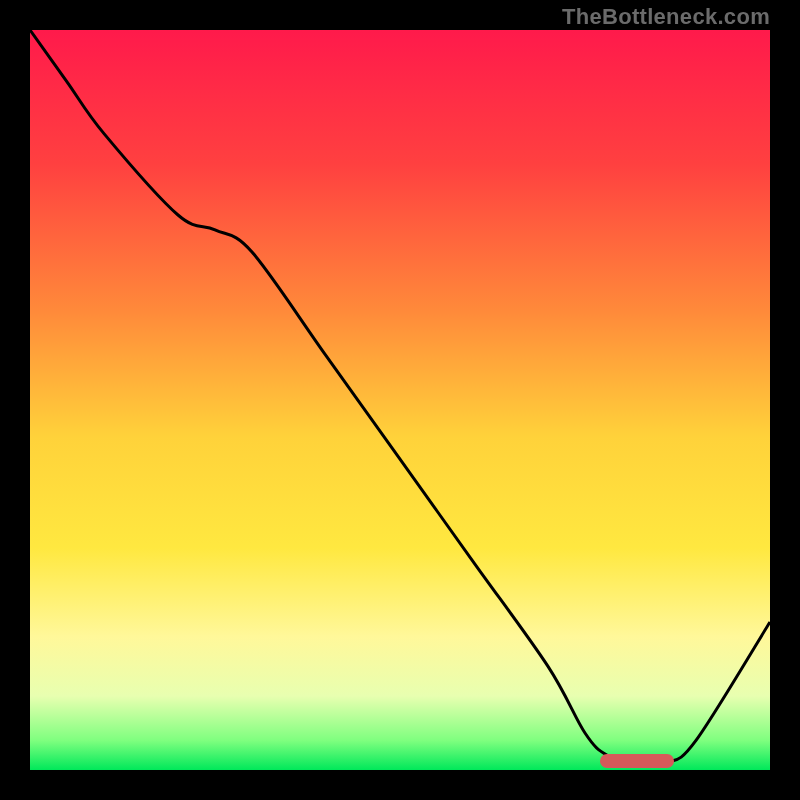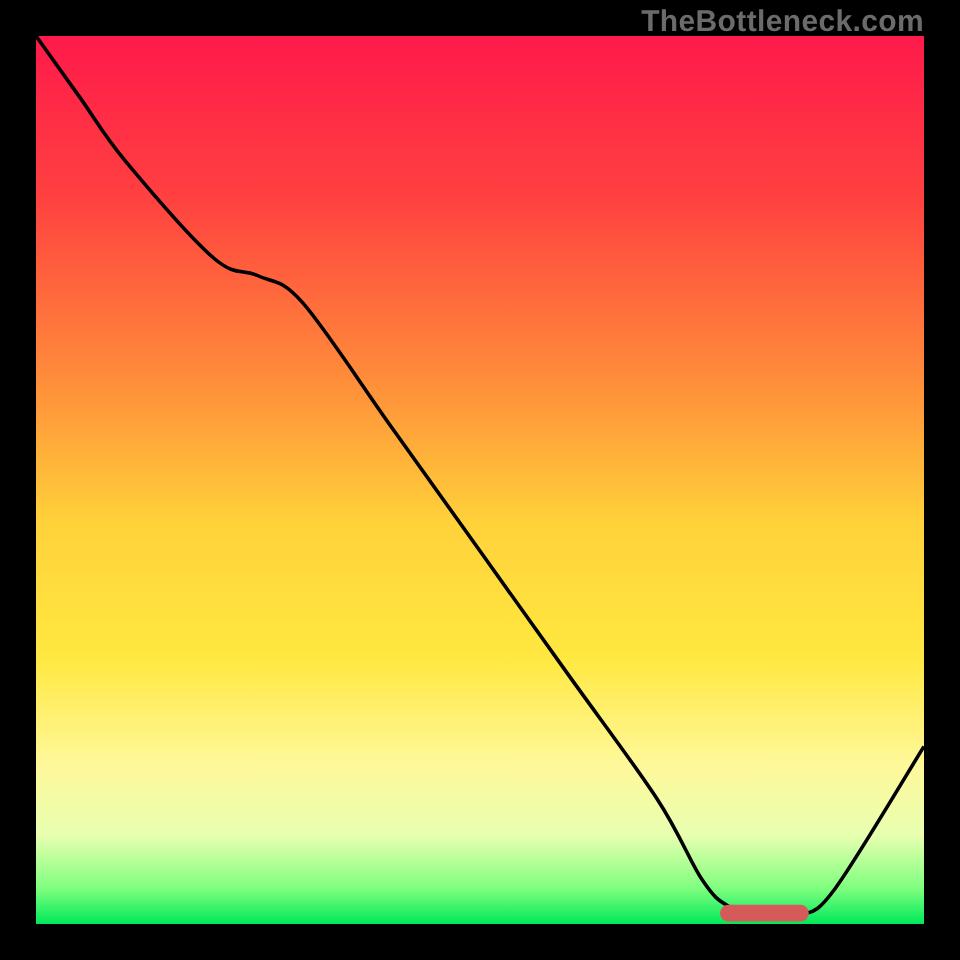--- a/index.html
+++ b/index.html
@@ -30,21 +30,21 @@
     position: absolute;
     height: 14px;
     border-radius: 7px;
     background: #d65a5a;
   }
   .watermark {
     position: absolute;
     top: 4px;
     right: 30px;
     font-family: Arial, Helvetica, sans-serif;
-    font-size: 25px;
+    font-size: 22px;
     font-weight: 600;
     color: #6b6b6b;
     letter-spacing: 0.3px;
   }
 </style>
 </head>
 <body>
 
 <div class="frame">
 

